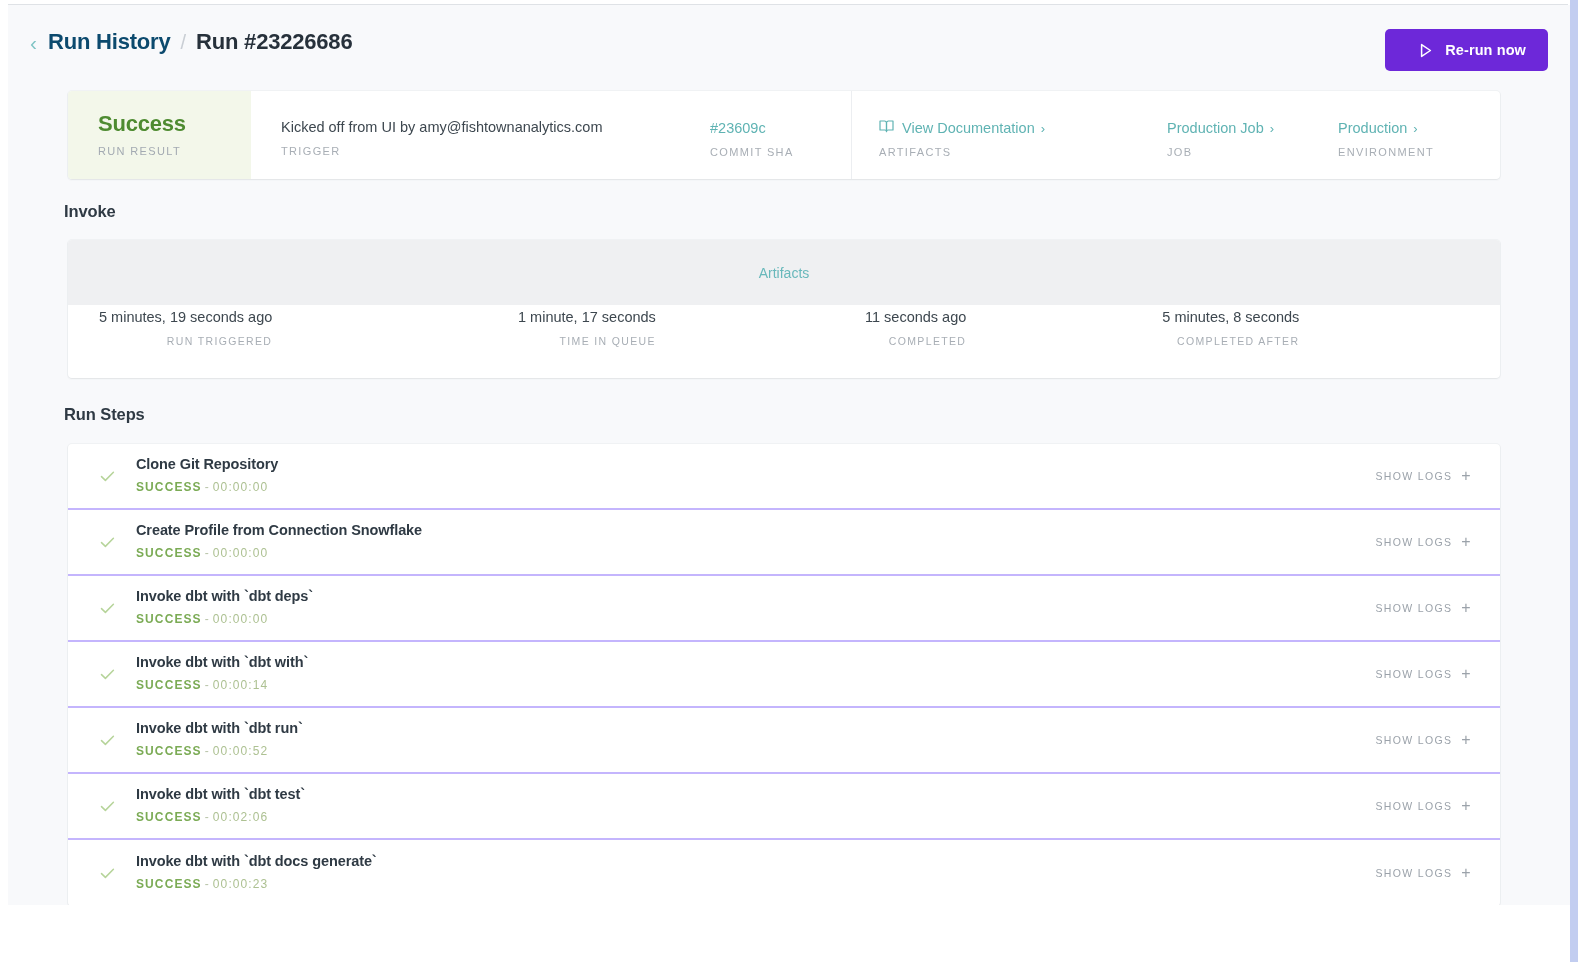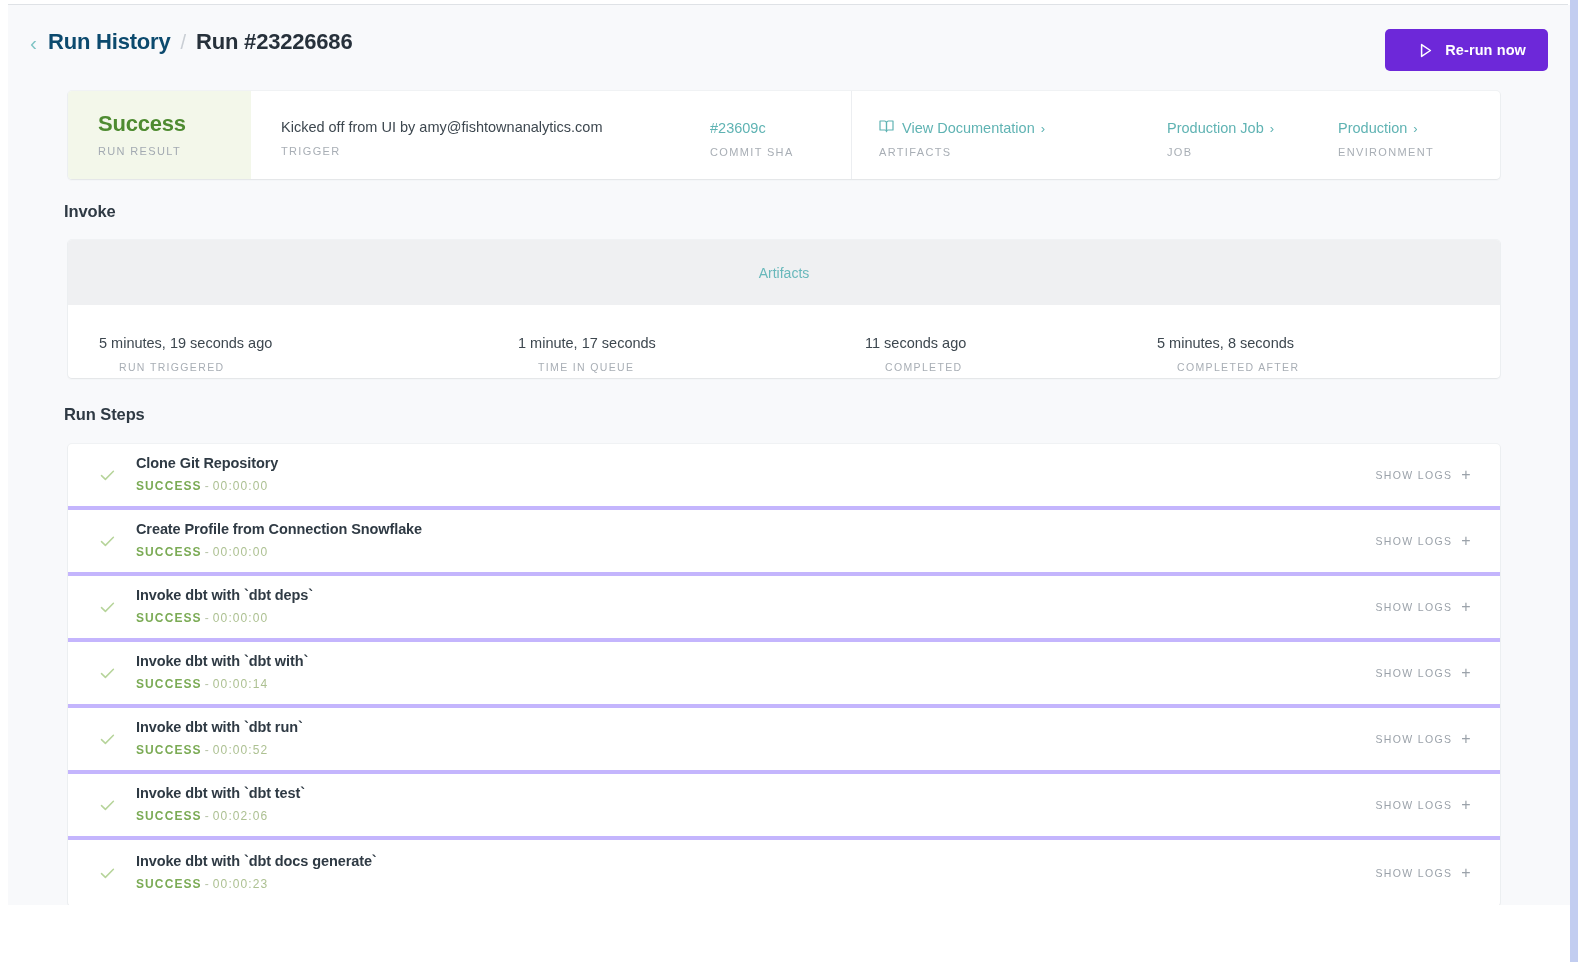--- a/index.html
+++ b/index.html
@@ -223,21 +223,21 @@
     display: flex;
     align-items: center;
     justify-content: center;
     font-size: 14px;
     cursor: pointer;
   }
   .tab.active   { width: 712px; background: #ffffff; color: #3b454e; }
   .tab.inactive { flex: 1;      background: #eff0f2; color: #68b8bb; }
 
   .details-metrics { position: relative; height: 73px; }
-  .metric { position: absolute; top: 30px; }
+  .metric { position: absolute; top: 4px; text-align: right; }
   .metric-val {
     font-size: 14.5px;
     color: #3d474f;
     line-height: 1.2;
     white-space: nowrap;
   }
   .metric-lab {
     margin-top: 9px;
     color: #a8aeb5;
     font-size: 10.5px;
@@ -260,21 +260,21 @@
     background: #ffffff;
     border-radius: 4px;
     box-shadow: 0 1px 2px rgba(40,50,60,0.07), 0 0 0 1px rgba(40,50,60,0.035);
     overflow: hidden;
   }
   .step-row {
     position: relative;
     height: 66px;
     display: flex;
     align-items: center;
-    border-bottom: 4px solid #c4b5fd;
+    border-bottom: 2px solid #c4b5fd;
     cursor: pointer;
   }
   .step-row:last-child { border-bottom: none; justify-content: center; }
   .step-check {
     width: 68px;
     flex: 0 0 68px;
     display: flex;
     align-items: center;
     justify-content: center;
     padding-left: 10px;

